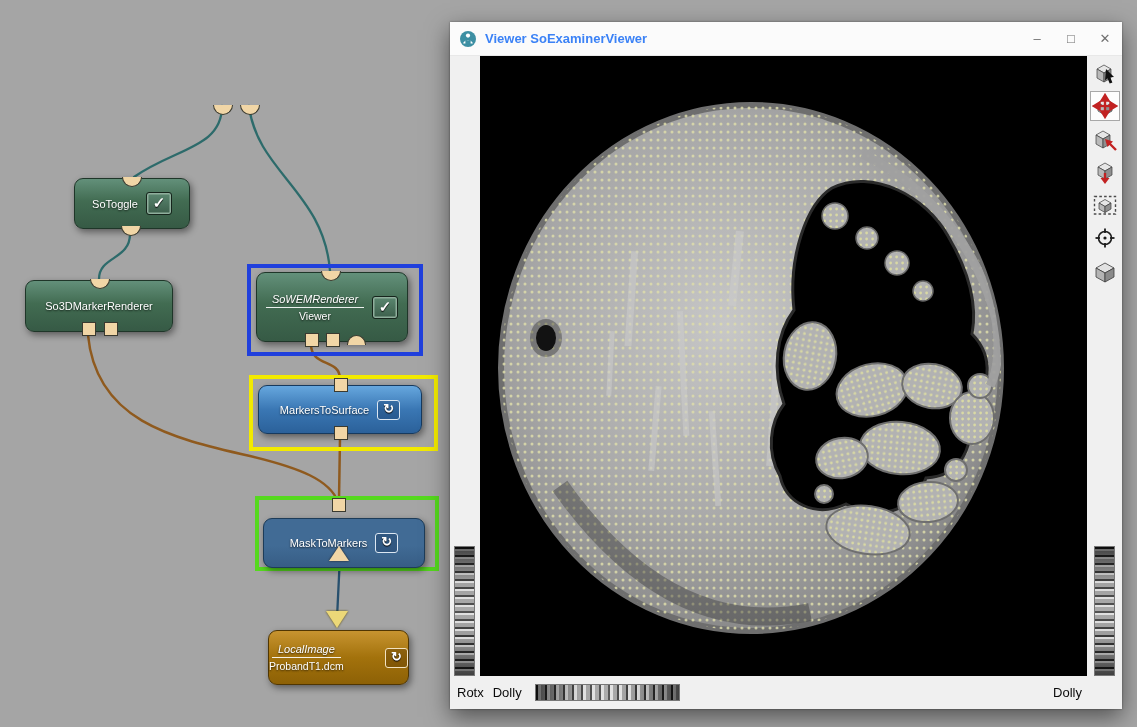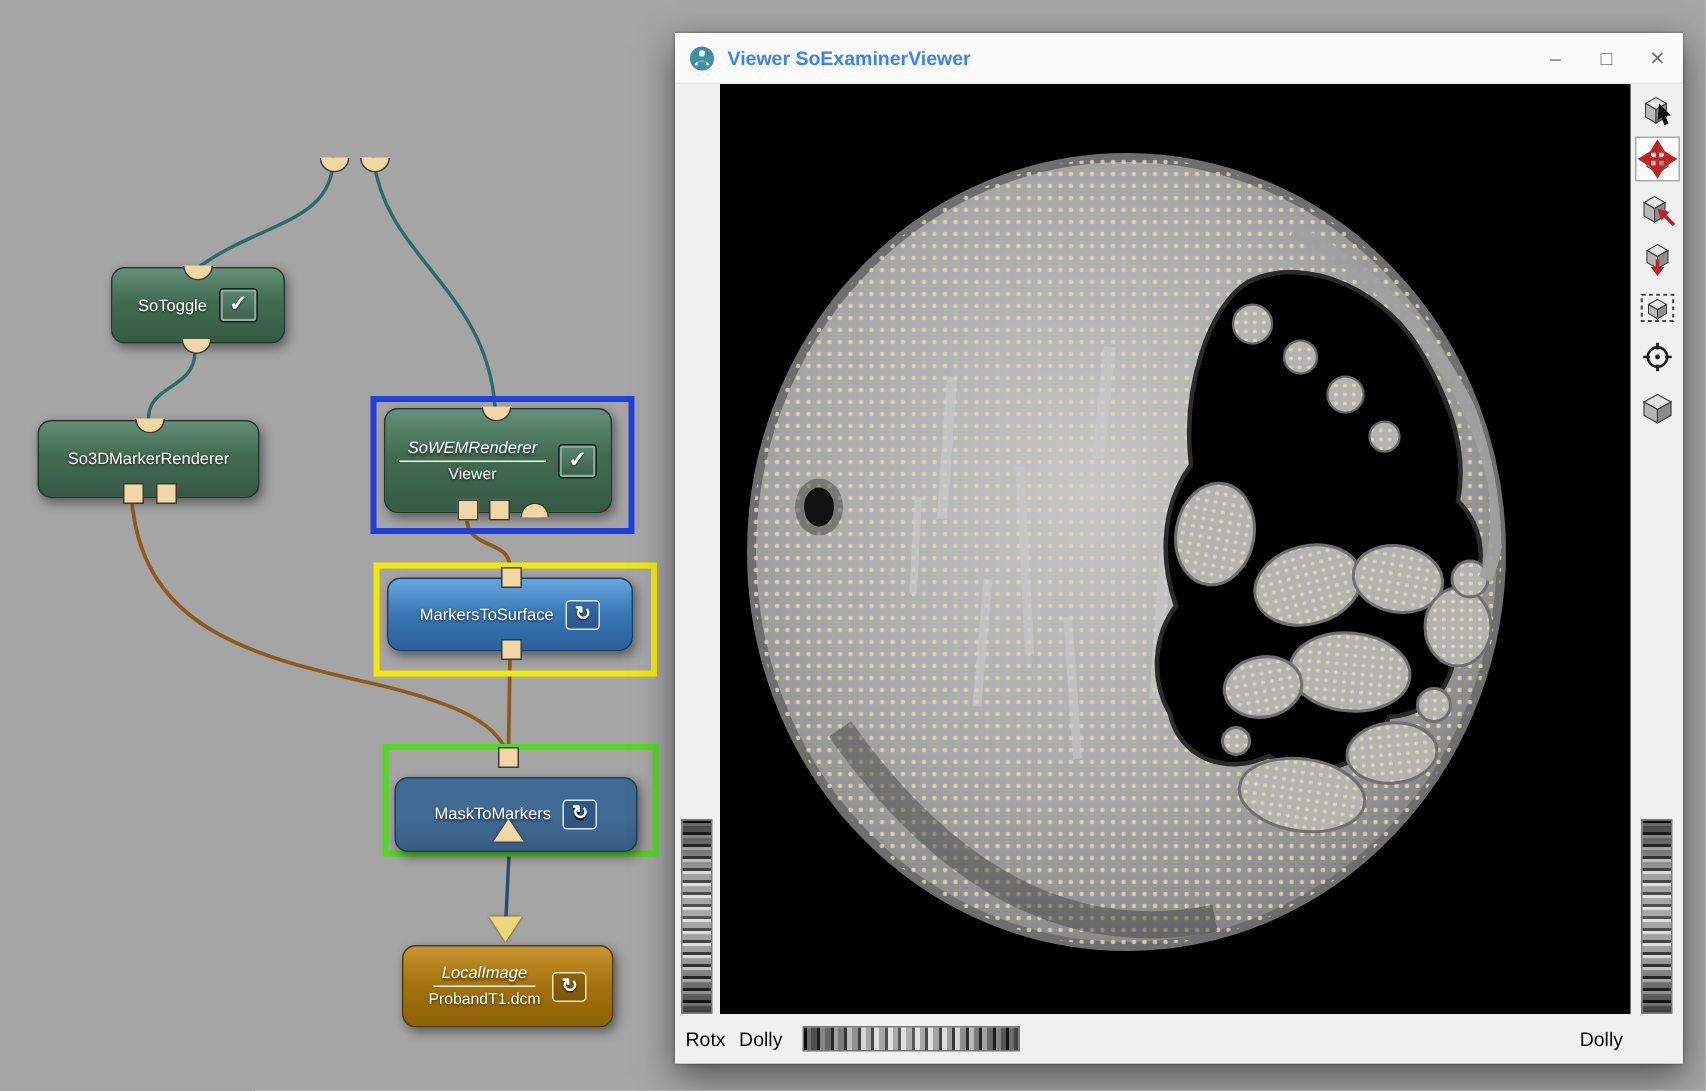--- a/index.html
+++ b/index.html
@@ -11,21 +11,21 @@
   .node{position:absolute;z-index:3;border-radius:9px;color:#fff;
     display:flex;align-items:center;justify-content:center;gap:8px;
     box-shadow:2px 3px 7px rgba(0,0,0,.45);font-size:11px;}
   .node .ttl{text-shadow:0 1px 2px rgba(0,0,0,.75);white-space:nowrap;}
   .node .col{display:flex;flex-direction:column;align-items:center;}
   .node .col .ttl{border-bottom:1px solid rgba(255,255,255,.9);padding:0 6px 2px;font-style:italic;}
   .node .sub{font-size:10.5px;padding-top:2px;text-shadow:0 1px 2px rgba(0,0,0,.7);white-space:nowrap;}
   .green{background:linear-gradient(180deg,#63907a 0%,#426c52 45%,#365a45 100%);border:1.5px solid #1f3629;}
   .blue {background:linear-gradient(180deg,#66a7de 0%,#3a77b4 50%,#2b619a 100%);border:1.5px solid #173a5e;justify-content:center;}
   .blue2{background:linear-gradient(180deg,#6794bd 0%,#40699300 0,#416b95 55%,#375d85 100%);background-color:#416b95;border:1.5px solid #1d3c59;}
-  .orange{background:linear-gradient(180deg,#c79430 0%,#a3720c 50%,#8d6106 100%);border:1.5px solid #503602;}
+  .orange{background:linear-gradient(180deg,#c79430 0%,#a3720c 50%,#8d6106 100%);border:1.5px solid #503602;justify-content:space-between;}
   .chk{width:24px;height:21px;border-radius:3px;border:1px solid #16251c;
     background:linear-gradient(180deg,#5b8770,#3c5e4b);box-shadow:inset 0 0 0 1.5px #8fae9c;
     color:#fff;font-size:15px;font-weight:bold;line-height:19px;text-align:center;text-shadow:0 1px 1px #000;}
   .reload{width:21px;height:18px;border-radius:3px;border:1px solid #dce7f2;
     background:rgba(10,40,80,.28);color:#fff;font-size:13px;font-weight:bold;
     line-height:16px;text-align:center;text-shadow:0 1px 1px #000;}
   .orange .reload{border-color:#f2e3c2;background:rgba(80,50,0,.35);}
   .conn-sq{position:absolute;z-index:4;width:12px;height:12px;background:#f1d6a6;border:1.5px solid #3a3a30;}
   .conn-cup{position:absolute;z-index:4;width:18px;height:9px;background:#f1d6a6;
     border:1.5px solid #3a3a30;border-top:none;border-radius:0 0 10px 10px;}

